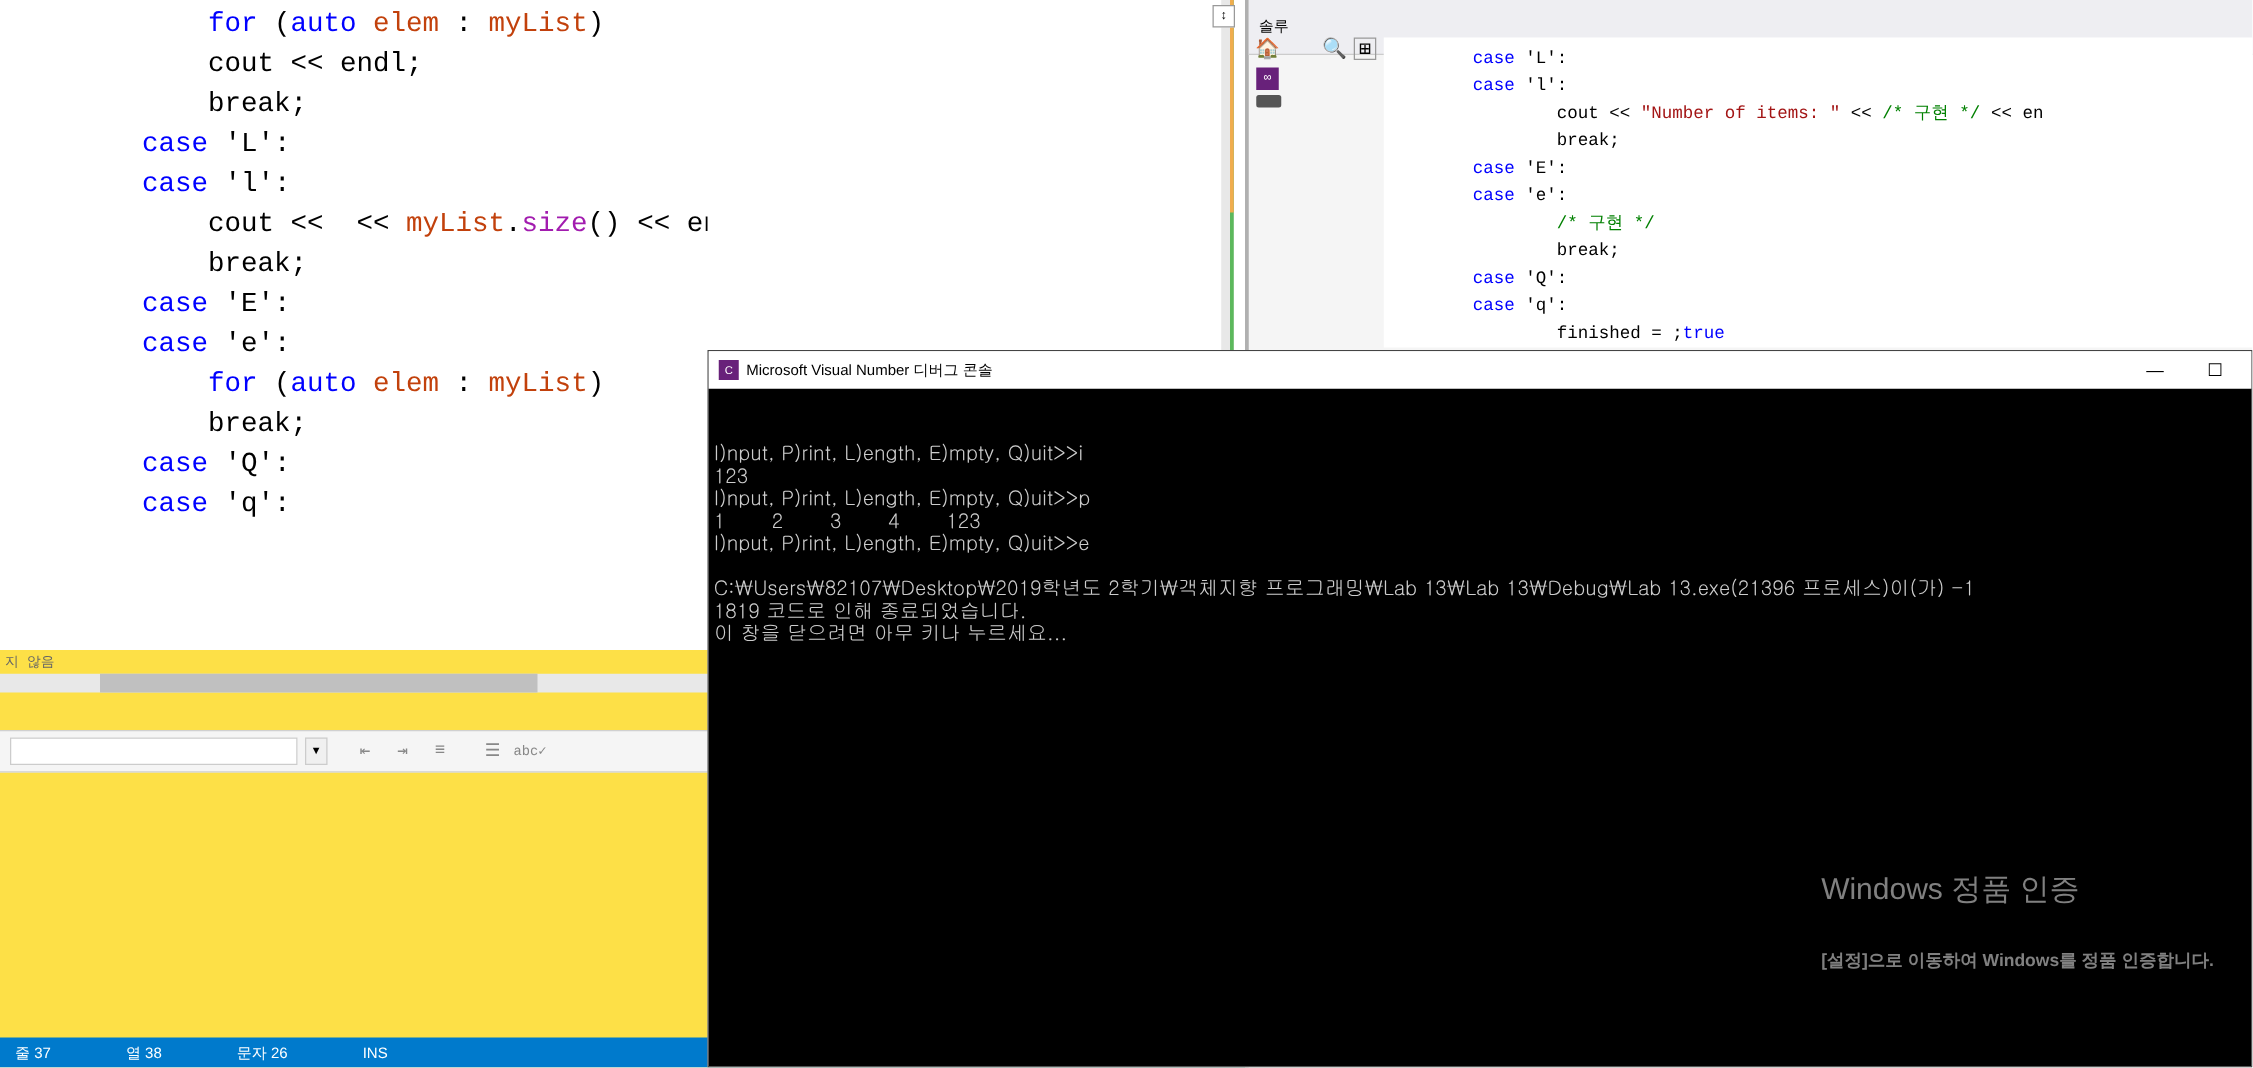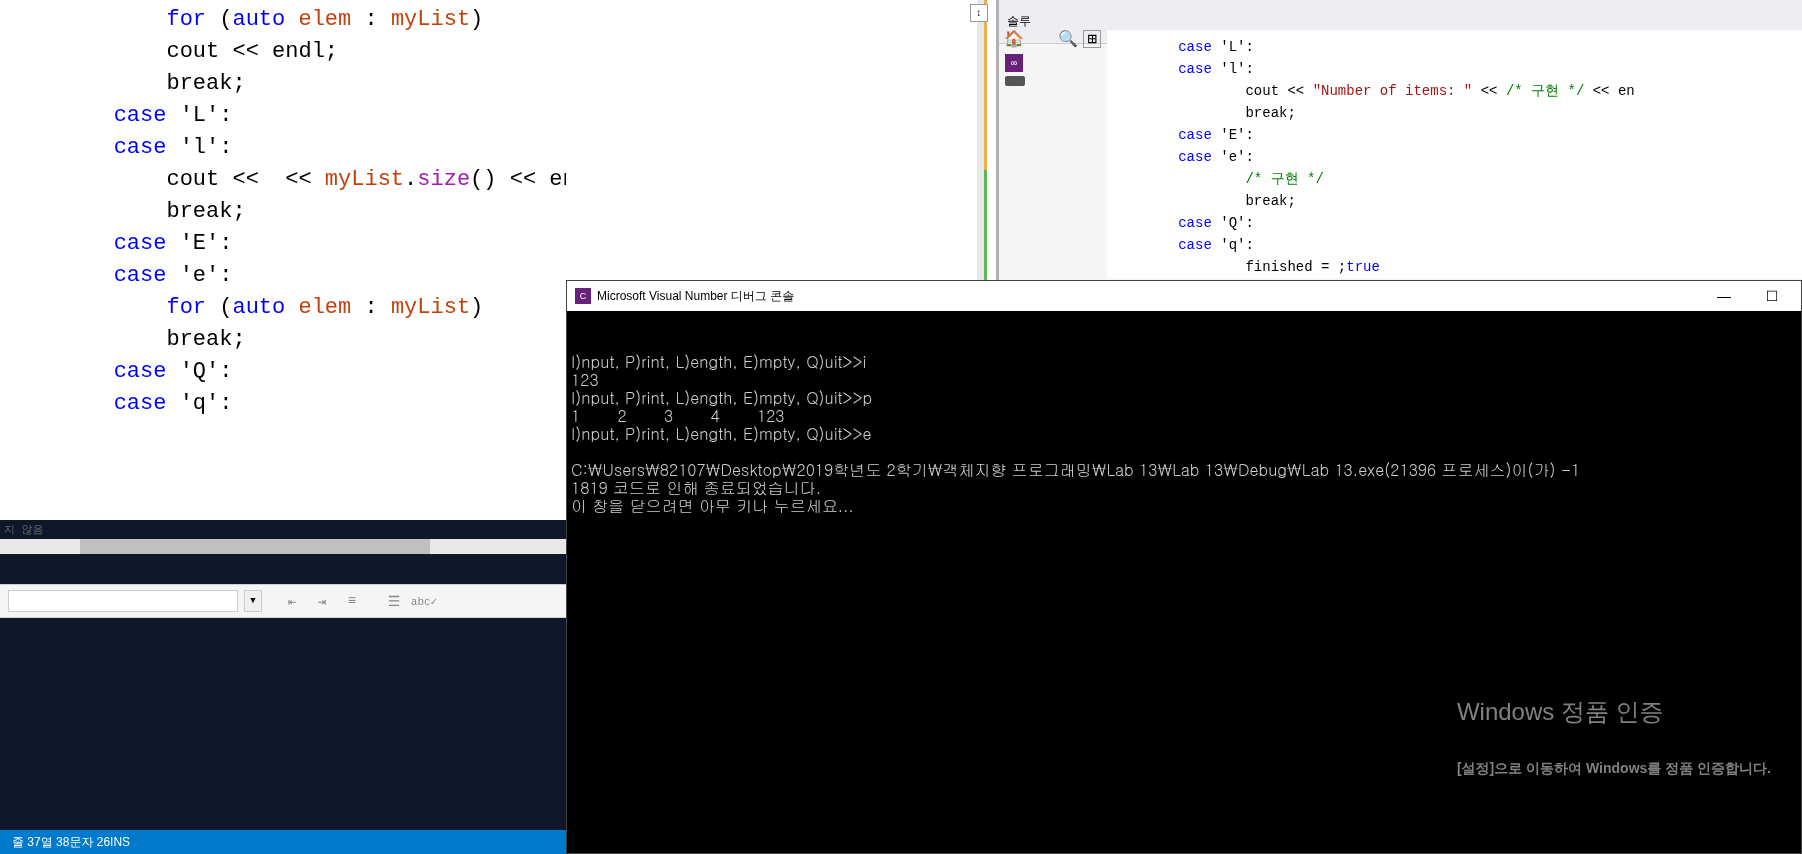--- a/index.html
+++ b/index.html
@@ -35,21 +35,21 @@
       color: #000000;
     }
     .code-line.highlight { background: #f5f5f5; }
     .kw { color: #0000ff; }
     .str { color: #a31515; }
     .ident { color: #c2410c; }
     .fn { color: #a21caf; }
     .purple { color: #000000; text-align: right; }
     .bottom-status-area {
       flex: 1;
-      background: #0f172a;
+      background: #fde047;
       display: flex;
       flex-direction: column;
     }
     .status-text {
       font-size: 11px;
       color: #666;
       padding: 2px 4px;
     }
     .hscroll-track {
       height: 15px;
@@ -100,20 +100,21 @@
       font-size: 14px;
     }
     .filler { flex: 1; }
     .status-bar {
       height: 24px;
       background: #007acc;
       color: #ffffff;
       display: flex;
       align-items: center;
       padding: 0 12px;
+      gap: 60px;
       font-size: 12px;
       font-family: 'Segoe UI', sans-serif;
     }
     .right-pane {
       width: 806px;
       height: 100%;
       position: relative;
       background: #f5f5f5;
       border-left: 3px solid #b0b0b0;
     }

